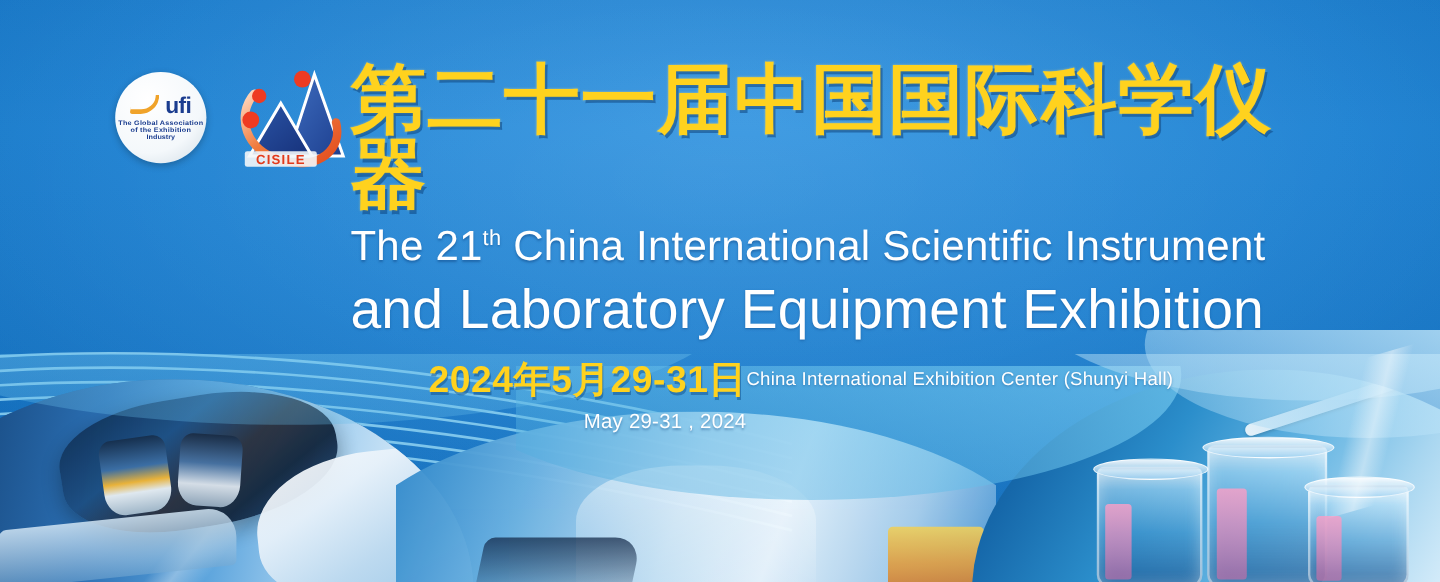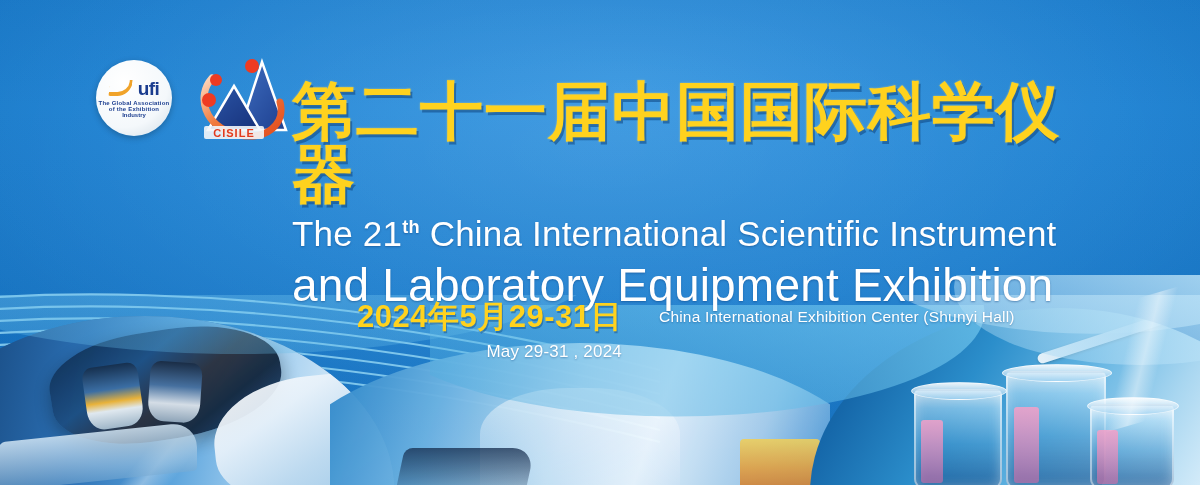--- a/index.html
+++ b/index.html
@@ -298,21 +298,21 @@
     background: radial-gradient(circle at 36% 30%, #ffffff 0%, #f4f8fb 62%, #cfdbe4 100%);
     box-shadow: 0 2px 6px rgba(0,0,0,0.25);
     display: flex;
     flex-direction: column;
     align-items: center;
     justify-content: center;
     overflow: hidden;
   }
   .ufi-top {
     display: flex;
-    align-items: center;
+    align-items: flex-start;
     gap: 6px;
     line-height: 1;
   }
   .ufi-swoosh {
     width: 20px;
     height: 12px;
     border-radius: 0 0 14px 2px;
     border-bottom: 4px solid #f0a32a;
     border-right: 3px solid #f0a32a;
     transform: skewX(-6deg);
@@ -366,39 +366,38 @@
   }
   .cn-line {
     font-family: "Liberation Sans", "DejaVu Sans", sans-serif;
     font-weight: 700;
     color: #ffd21e;
     line-height: 1;
     letter-spacing: 1px;
     text-shadow:
       2px 3px 0 rgba(12,70,130,0.55),
       0 0 2px rgba(255,226,120,0.6);
-    margin-top: 28px;
   }
   .cn-line.l1 { font-size: 63px; }
   .cn-line.l2 { font-size: 60px; margin-top: 14px; }
 
   .en-line {
     font-family: "Liberation Sans", sans-serif;
     font-weight: 400;
     color: #ffffff;
     line-height: 1;
     letter-spacing: 0.2px;
     text-shadow: 0 1px 2px rgba(10,60,120,0.45);
   }
   .en-line.e1 { font-size: 35px; margin-top: 10px; }
   .en-line.e2 { font-size: 46px; margin-top: 11px; }
   .en-line sup {
     font-size: 0.52em;
     vertical-align: super;
-    font-weight: 700;
+    font-weight: 400;
   }
 
   
   .info-row {
     position: absolute;
     left: 292px;
     top: 300px;
     width: 800px;
     display: flex;
     align-items: flex-start;
@@ -419,21 +418,21 @@
     font-family: "Liberation Sans", sans-serif;
     font-weight: 400;
     font-size: 17px;
     color: #ffffff;
     margin-top: 8px;
     letter-spacing: 0.2px;
     white-space: nowrap;
     text-shadow: 0 1px 2px rgba(10,60,120,0.4);
   }
   .info-block.venue .info-cn { font-size: 30px; }
-  .info-block.venue .info-en { font-size: 15.5px; margin-left: 37px; }
+  .info-block.venue .info-en { font-size: 15.5px; }
 </style>
 </head>
 <body>
 
 <div id="banner">
 
   <div class="bg-base"></div>
   <div class="bg-vignette"></div>
 
   <div class="wave-lines">

